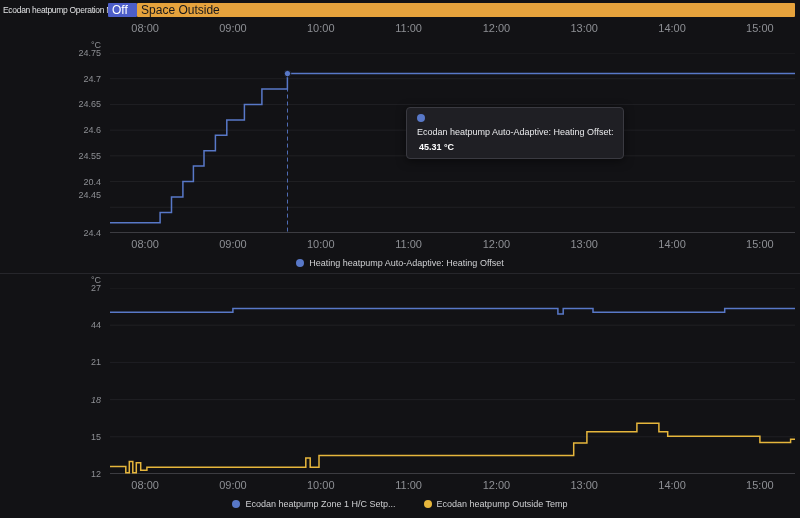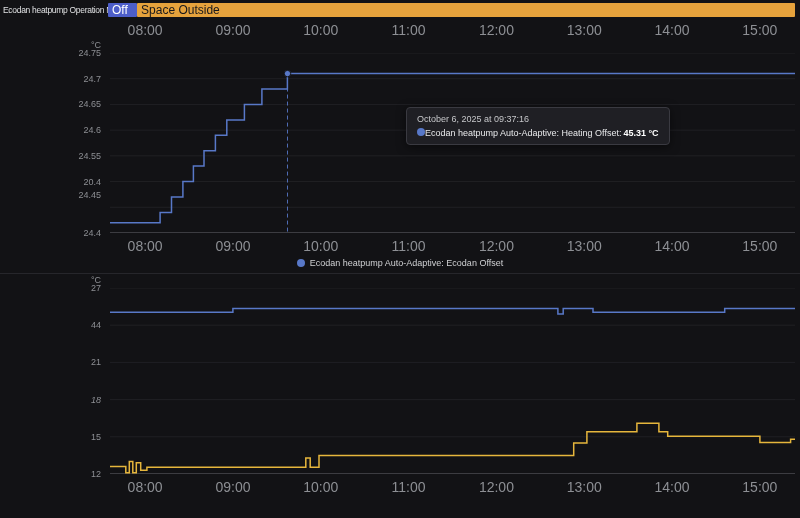--- a/index.html
+++ b/index.html
@@ -25,21 +25,21 @@
     position: absolute; top: 0; bottom: 0;
     display: flex; align-items: center;
     padding: 0 4px; font-size: 12px; white-space: nowrap; overflow: hidden;
     border-radius: 1px;
   }
 
   
   .x-axis { position: relative; height: 20px; margin-left: 110px; width: 685px; }
   .x-axis .tick {
     position: absolute; top: 5px; transform: translateX(-50%);
-    font-size: 14px; color: #8d8f94; white-space: nowrap;
+    font-size: 11px; color: #8d8f94; white-space: nowrap;
   }
 
   
   .chart-section { position: relative; }
   #chart1 { padding-top: 16px; }
   #chart2 { padding-top: 14px; }
   .chart-body { display: flex; }
   .y-axis { flex: 0 0 110px; position: relative; }
   .ylab {
     position: absolute; right: 9px;
@@ -62,21 +62,21 @@
 
   
   .tooltip {
     position: absolute; left: 296px; top: 54px; z-index: 5;
     background: #1f1f24; border: 1px solid #3a3a41; border-radius: 4px;
     padding: 6px 10px; white-space: nowrap;
     box-shadow: 0 2px 10px rgba(0,0,0,0.5);
     font-size: 9px;
   }
   .tt-date { color: #c6c7ca; margin-bottom: 4px; }
-  .tt-row { display: flex; align-items: flex-start; color: #e8e9eb; }
+  .tt-row { display: flex; align-items: flex-start; gap: 5px; color: #e8e9eb; flex-direction: column; }
   .tt-value { font-weight: bold; color: #ffffff; margin-left: 2px; }
 </style>
 </head>
 <body>
 
 <div class="app">
 
   <section class="timeline-section">
     <div class="timeline-row">
       <div class="entity-label">Ecodan heatpump Operation Mo...</div>
@@ -119,21 +119,20 @@
             <line class="grid" x1="0" x2="685" y1="102.85714285714207" y2="102.85714285714207"></line>
             <line class="grid" x1="0" x2="685" y1="128.57142857142804" y2="128.57142857142804"></line>
             <line class="grid" x1="0" x2="685" y1="154.28571428571402" y2="154.28571428571402"></line>
             <line class="grid" x1="0" x2="685" y1="180" y2="180"></line>
             <line class="axisline" x1="0" x2="685" y1="179.5" y2="179.5"></line>
             <polyline fill="none" stroke="#5878c8" stroke-width="1.5" points="0.0,169.7 50.1,169.7 50.1,159.4 61.5,159.4 61.5,144.0 72.9,144.0 72.9,128.6 83.4,128.6 83.4,113.1 94.0,113.1 94.0,97.7 105.4,97.7 105.4,82.3 116.8,82.3 116.8,66.9 134.4,66.9 134.4,51.4 151.9,51.4 151.9,36.0 177.4,36.0 177.4,20.6 685.0,20.6"></polyline>
             <line x1="177.49403846153848" x2="177.49403846153848" y1="20.571428571428047" y2="180" stroke="#5878c8" stroke-width="1" stroke-dasharray="4 3" opacity="0.9"></line>
             <circle cx="177.49403846153848" cy="20.571428571428047" r="3.2" fill="#5878c8" stroke="#121215" stroke-width="1"></circle>
           </svg>
         <div class="tooltip">
-          <div class="tt-date">October 6, 2025 at 09:37:16</div>
           <div class="tt-row">
             <span class="dot" style="background: rgb(88, 120, 200);"></span>
             <span class="tt-label">Ecodan heatpump Auto-Adaptive: Heating Offset:</span>
             <span class="tt-value">45.31 °C</span>
           </div>
         </div>
       </div>
     </div>
     <div class="x-axis">
         <span class="tick" style="left: 5.12821%;">08:00</span>
@@ -141,21 +140,21 @@
         <span class="tick" style="left: 30.7692%;">10:00</span>
         <span class="tick" style="left: 43.5897%;">11:00</span>
         <span class="tick" style="left: 56.4103%;">12:00</span>
         <span class="tick" style="left: 69.2308%;">13:00</span>
         <span class="tick" style="left: 82.0513%;">14:00</span>
         <span class="tick" style="left: 94.8718%;">15:00</span>
       </div>
     <div class="legend">
         <div class="legend-item">
           <span class="dot" style="background: rgb(88, 120, 200);"></span>
-          <span>Ecodan heatpump Auto-Adaptive: Ecodan Offset</span>
+          <span>Heating heatpump Auto-Adaptive: Heating Offset</span>
         </div>
       </div>
   </section>
 
   <div class="divider"></div>
 
   <section class="chart-section" id="chart2">
     <div class="chart-body">
       <div class="y-axis">
         <span class="yunit">°C</span>
@@ -183,15 +182,25 @@
     <div class="x-axis">
         <span class="tick" style="left: 5.12821%;">08:00</span>
         <span class="tick" style="left: 17.9487%;">09:00</span>
         <span class="tick" style="left: 30.7692%;">10:00</span>
         <span class="tick" style="left: 43.5897%;">11:00</span>
         <span class="tick" style="left: 56.4103%;">12:00</span>
         <span class="tick" style="left: 69.2308%;">13:00</span>
         <span class="tick" style="left: 82.0513%;">14:00</span>
         <span class="tick" style="left: 94.8718%;">15:00</span>
       </div>
+    <div class="legend">
+        <div class="legend-item">
+          <span class="dot" style="background: rgb(88, 120, 200);"></span>
+          <span>Ecodan heatpump Zone 1 H/C Setp...</span>
+        </div>
+        <div class="legend-item">
+          <span class="dot" style="background: rgb(230, 182, 60);"></span>
+          <span>Ecodan heatpump Outside Temp</span>
+        </div>
+      </div>
   </section>
 
 </div>
 
 </body></html>

